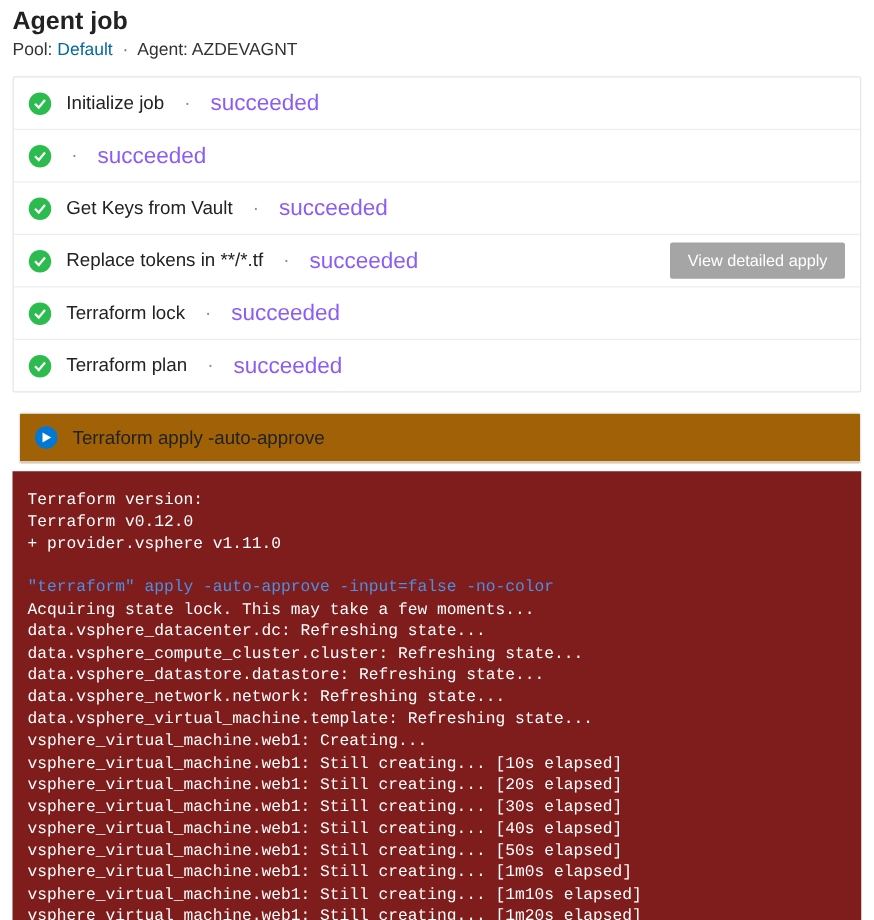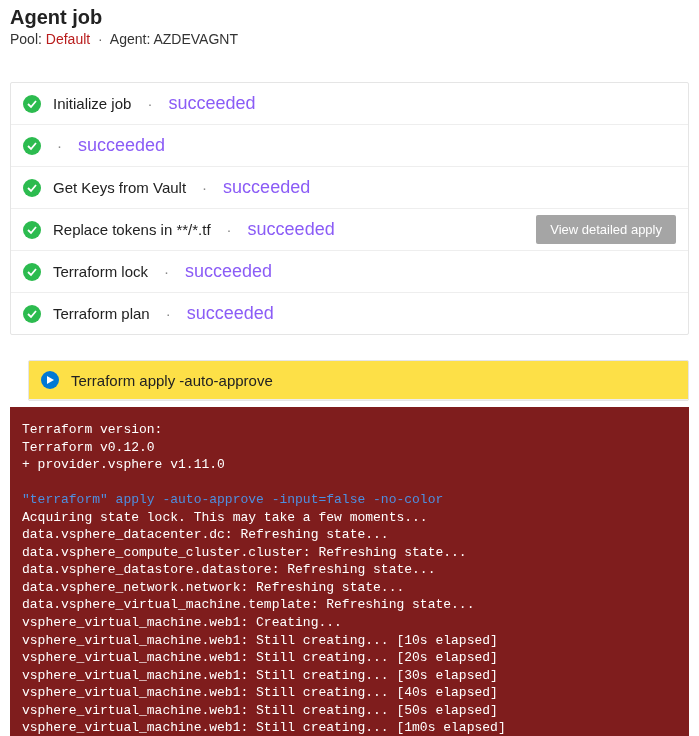--- a/index.html
+++ b/index.html
@@ -18,31 +18,31 @@
     font-size: 20px;
     font-weight: 600;
     color: #222;
   }
   .header .subline {
     font-size: 14px;
     color: #333;
     margin-top: 2px;
   }
   .header .subline a {
-    color: #b91c1c;
+    color: #0369a1;
     text-decoration: none;
   }
   .subline .sep {
     margin: 0 4px;
     color: #666;
   }
   .steps {
     border: 1px solid #e5e5e5;
     border-radius: 2px;
-    margin: 25px 10px;
+    margin: 4px 10px;
     background: #fff;
   }
   .step {
     display: flex;
     align-items: center;
     padding: 10px 12px;
     border-bottom: 1px solid #eee;
     font-size: 15px;
     gap: 12px;
     position: relative;
@@ -66,22 +66,22 @@
     color: #fff;
     border: none;
     padding: 7px 14px;
     font-size: 13px;
     cursor: pointer;
     border-radius: 2px;
   }
   .running-block {
     border: 1px solid #e5e5e5;
     border-radius: 2px;
-    margin: 16px 10px 0 28px;
-    background: #fde047;
+    margin: 16px 10px 0 15px;
+    background: #a16207;
   }
   .terminal {
     background: #7f1d1d;
     color: #fff;
     font-family: Consolas, "Courier New", monospace;
     font-size: 13px;
     line-height: 1.35;
     padding: 14px 12px 4px 12px;
     margin: 6px 10px 0 10px;
     white-space: pre;

